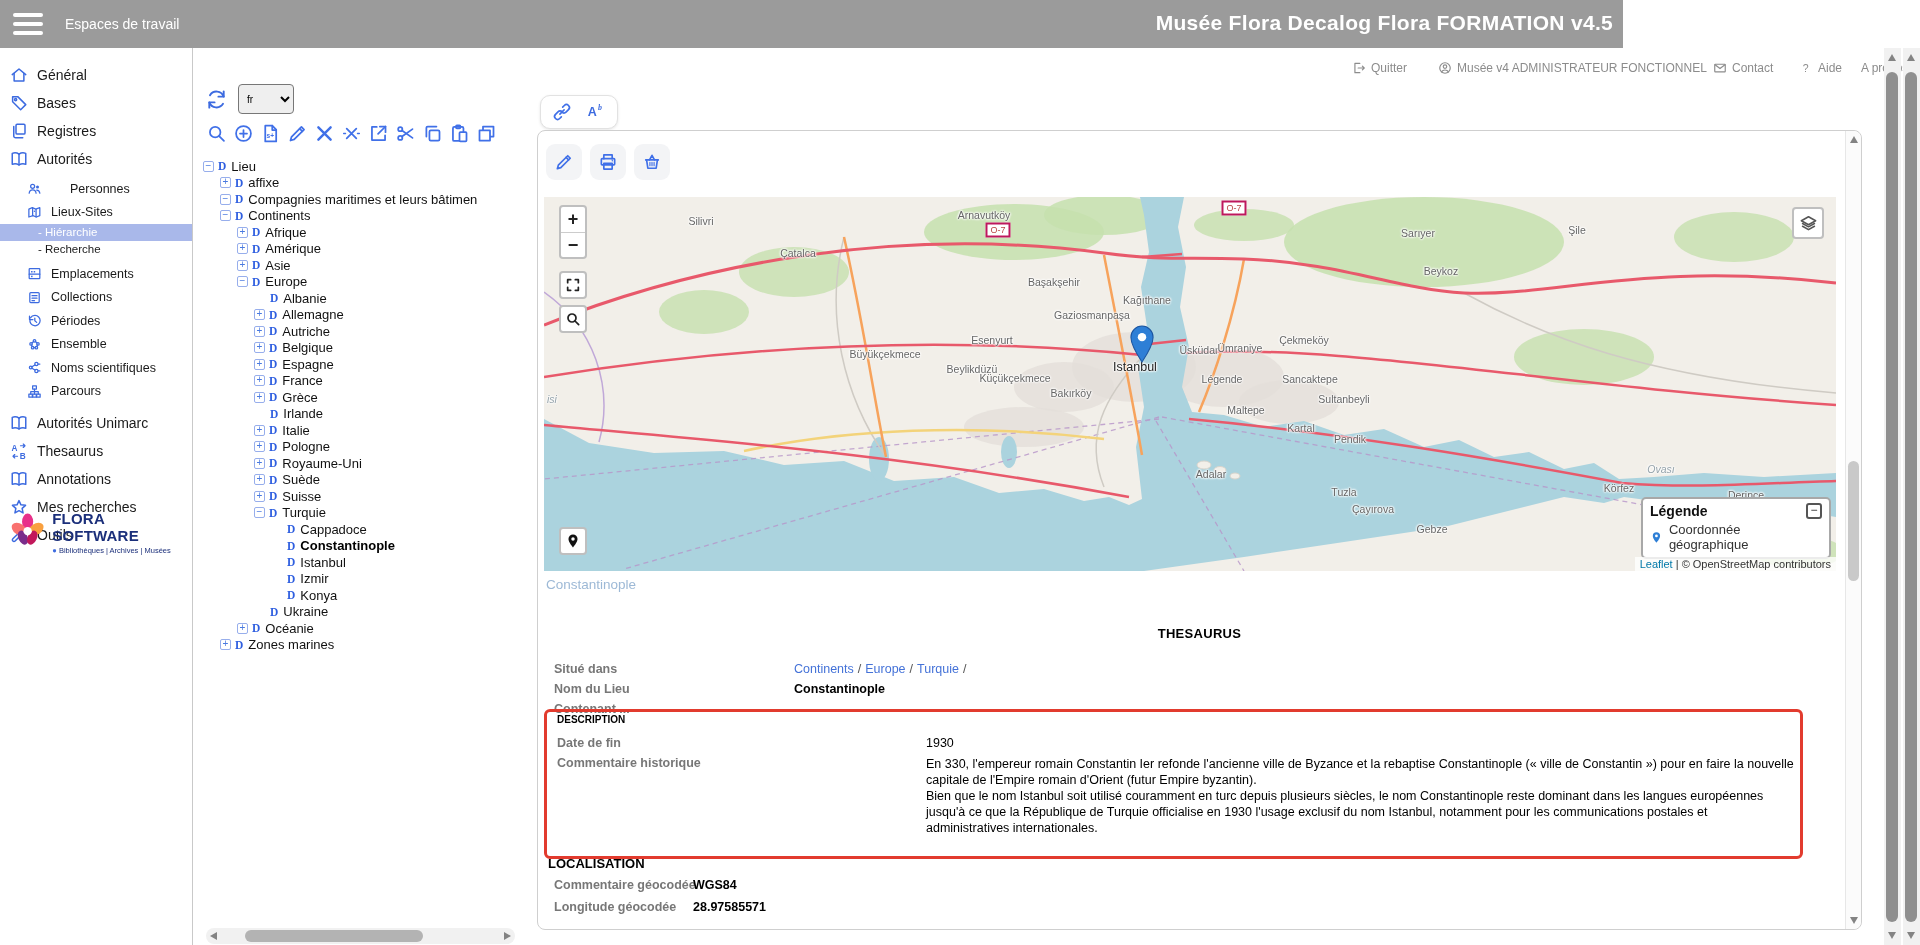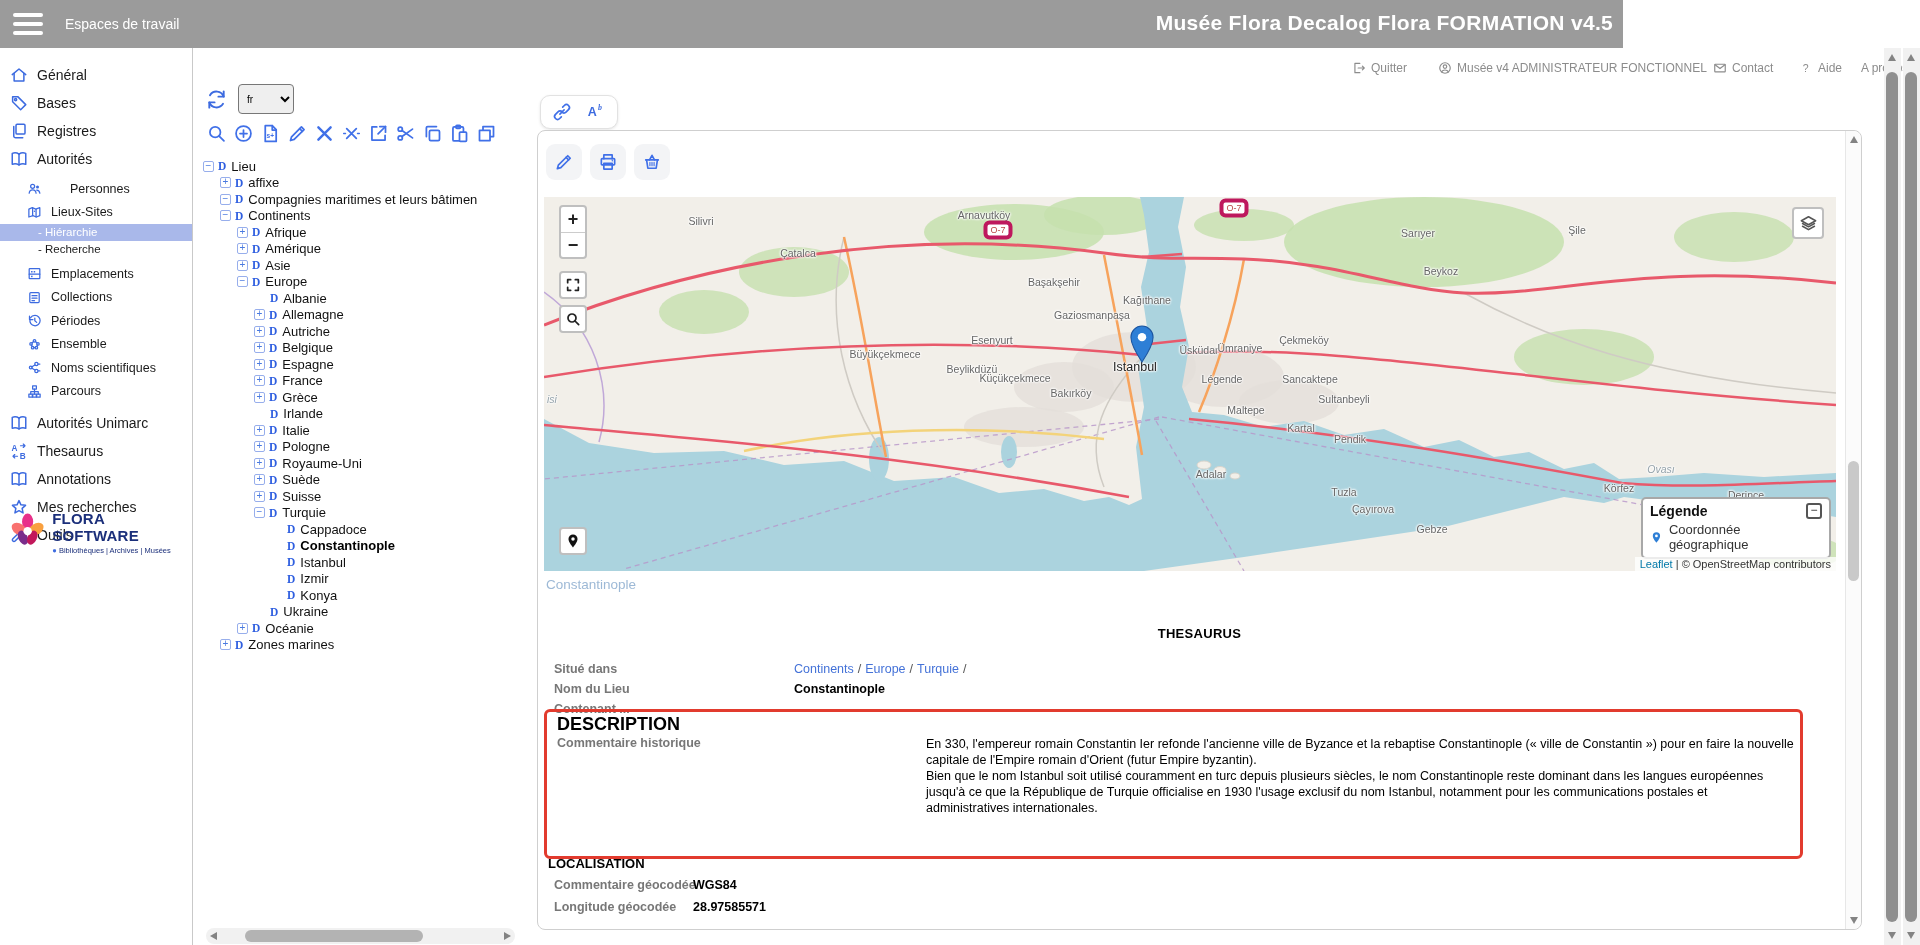--- a/index.html
+++ b/index.html
@@ -61,21 +61,21 @@
 #panel{position:absolute;left:537px;top:130px;width:1325px;height:800px;background:#fff;border:1px solid #cfcfcf;border-radius:8px}
 #btnrow{position:absolute;left:8px;top:13px;display:flex;gap:8px}
 .pbtn{width:36px;height:36px;border-radius:9px;background:#f3f4f6;display:flex;align-items:center;justify-content:center;color:#4070e8;cursor:pointer}
 .pbtn .ic{width:20px;height:20px}
 
 #map{position:absolute;left:6px;top:66px;width:1292px;height:374px;background:#f2efe9;overflow:hidden}
 #map svg.base{position:absolute;left:0;top:0}
 .mlabel{position:absolute;transform:translate(-50%,-50%);font-size:10.5px;color:#666;white-space:nowrap;text-shadow:0 1px 2px #fff,0 -1px 2px #fff,1px 0 2px #fff,-1px 0 2px #fff}
 .mlabel.c1{font-size:12.5px;color:#222}
 .mlabel.c2{font-style:italic;color:#95a3ab}
-.chip{position:absolute;transform:translate(-50%,-50%);font-size:9px;background:#fff;border:4px solid #be185d;color:#b44;border-radius:6px;padding:0 3px;line-height:11px}
+.chip{position:absolute;transform:translate(-50%,-50%);font-size:9px;background:#fff;border:2px solid #be185d;color:#b44;border-radius:0;padding:0 3px;line-height:11px}
 .mctrl{position:absolute;background:#fff;border:2px solid rgba(0,0,0,.25);border-radius:4px;color:#222;display:flex;align-items:center;justify-content:center;cursor:pointer}
 #zoomctl{left:15px;top:8px;width:28px;height:54px;flex-direction:column;padding:0}
 #zoomctl span{display:block;width:100%;height:26px;text-align:center;font-size:18px;font-weight:700;line-height:25px}
 #zoomctl span:first-child{border-bottom:1px solid #ccc}
 #fsbtn{left:15px;top:74px;width:28px;height:28px}
 #msearch{left:15px;top:108px;width:28px;height:28px}
 #pinbtn{left:15px;top:330px;width:28px;height:28px}
 #layersbtn{right:12px;top:10px;width:32px;height:32px;color:#555}
 .mctrl .ic{width:16px;height:16px}
 #layersbtn .ic{width:19px;height:19px}
@@ -92,21 +92,21 @@
 #caption{position:absolute;left:8px;top:446px;font-size:13.5px;color:#9db9d6;cursor:pointer}
 #thes-head{position:absolute;left:0;top:495px;width:100%;text-align:center;font-size:13px;font-weight:700;color:#000;letter-spacing:.3px}
 #thesrows{position:absolute;left:16px;top:528px;right:40px}
 .frow{position:relative;height:20px}
 .flabel{position:absolute;left:0;top:3px;font-size:12.5px;font-weight:700;color:#777;white-space:nowrap}
 .fval{position:absolute;left:240px;top:3px;font-size:12.5px;color:#000;white-space:nowrap}
 .fval.bold{font-weight:700}
 .crumb a{color:#4472d8;text-decoration:none;cursor:pointer}
 .crumb .sep{color:#555;padding:0 4px}
 #descbox{position:absolute;left:6px;top:578px;width:1259px;height:150px;border:3px solid #e23b2e;border-radius:6px}
-#desc-head{position:absolute;left:10px;top:2px;font-size:18px;font-weight:700;color:#000}
+#desc-head{position:absolute;left:10px;top:2px;font-size:10px;font-weight:700;color:#000}
 #descrows{position:absolute;left:10px;top:21px;right:12px}
 #descrows .fval{left:369px}
 .fval.multi{white-space:pre-line;line-height:16px;width:868px}
 #loc-head{position:absolute;left:10px;top:725px;font-size:13px;font-weight:700;color:#000}
 #locrows{position:absolute;left:16px;top:744px;right:40px}
 #locrows .frow{height:21.5px}
 #locrows .fval{left:139px;font-weight:700}
 
 #pscroll{position:absolute;right:0;top:0;bottom:0;width:16px;background:#fbfbfb;border-left:1px solid #e7e7e7;border-radius:0 8px 8px 0}
 </style>
@@ -836,20 +836,24 @@
       </div>
       <div class="frow">
         <span class="flabel">Contenant ...</span>
       </div>
     </div>
 
     <div id="descbox">
       <div id="desc-head">DESCRIPTION</div>
       <div id="descrows">
           <div class="frow">
+            <span class="flabel">Date de fin</span>
+            <span class="fval">1930</span>
+          </div>
+          <div class="frow">
             <span class="flabel">Commentaire historique</span>
             <span class="fval multi">En 330, l'empereur romain Constantin Ier refonde l'ancienne ville de Byzance et la rebaptise Constantinople (« ville de Constantin ») pour en faire la nouvelle capitale de l'Empire romain d'Orient (futur Empire byzantin).
 Bien que le nom Istanbul soit utilisé couramment en turc depuis plusieurs siècles, le nom Constantinople reste dominant dans les langues européennes jusqu'à ce que la République de Turquie officialise en 1930 l'usage exclusif du nom Istanbul, notamment pour les communications postales et administratives internationales.</span>
           </div>
         </div>
     </div>
 
     <div id="loc-head">LOCALISATION</div>
     <div id="locrows">
         <div class="frow">

